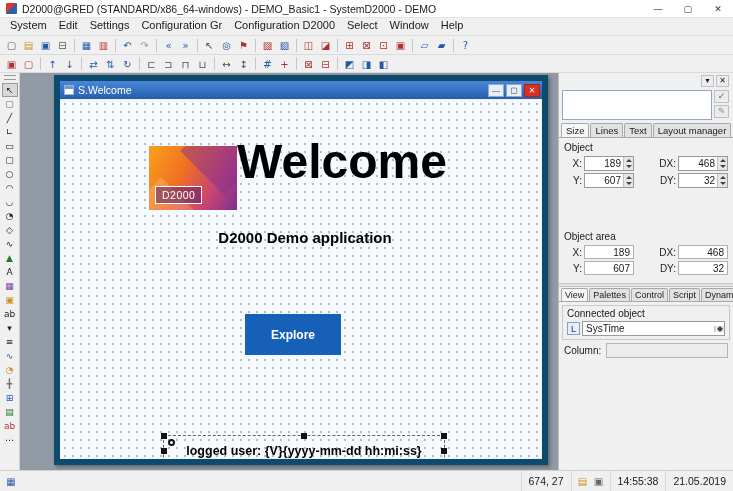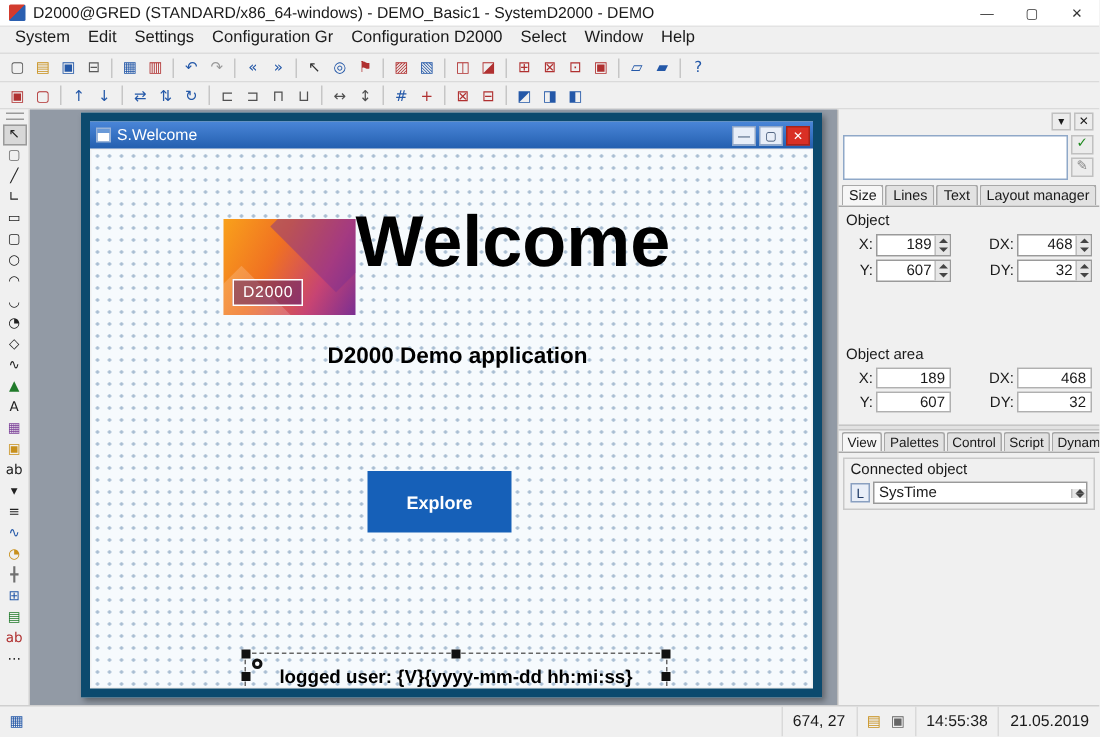--- a/index.html
+++ b/index.html
@@ -380,20 +380,24 @@
           <span class="cfield">
             <span class="v">SysTime</span>
             <span class="sb">
                 <b class="up"></b>
                 <b class="dn"></b>
               </span>
           </span>
         </div>
       </div>
 
+      <div class="lrow">
+        <span class="llabel">Column:</span>
+        <span class="dfield"></span>
+      </div>
 
     </div>
   </div>
 
   <div class="status">
     <span class="sseg sfirst icons">
         <span class="tbi" style="color: rgb(36, 88, 168);">▦</span>
       </span>
     <span class="sfill"></span>
     <span class="sseg">674, 27</span>

